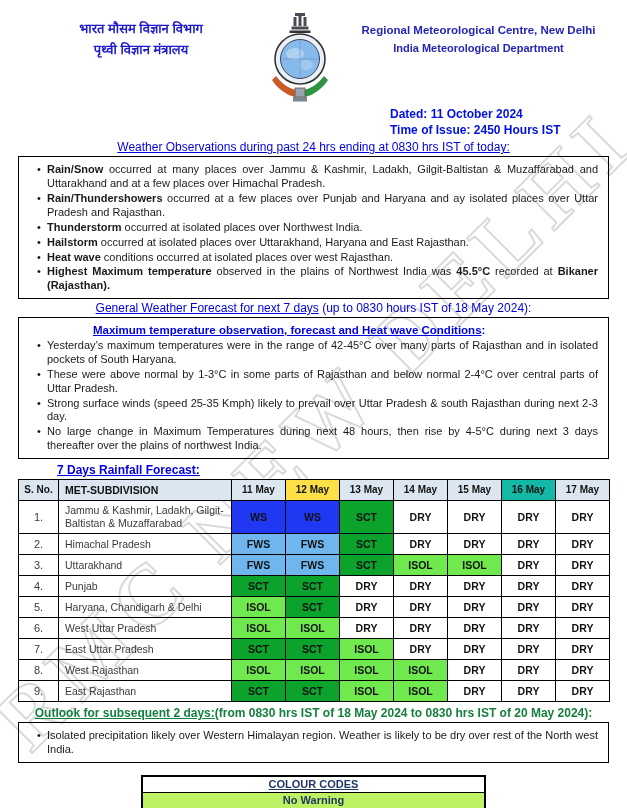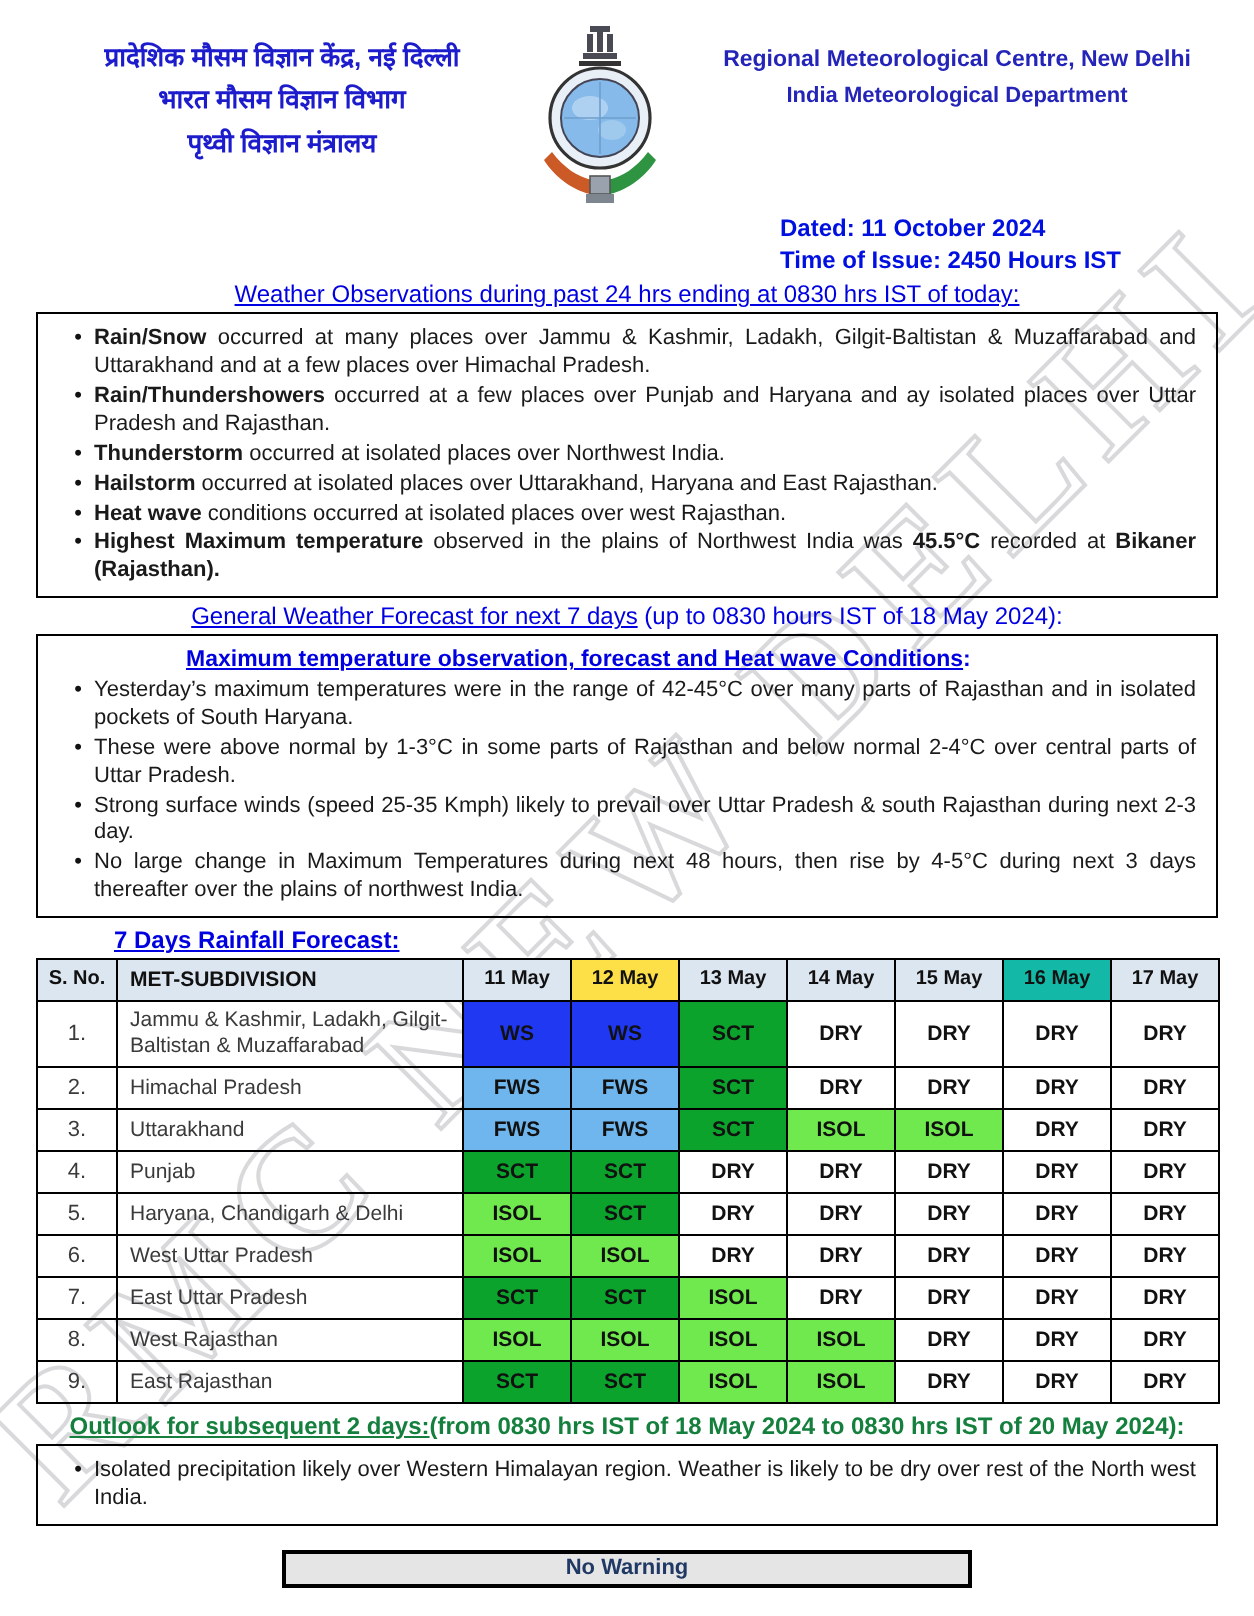--- a/index.html
+++ b/index.html
@@ -64,21 +64,20 @@
 </style>
 </head>
 <body>
 
 <div class="watermark">RMC NEW DELHI</div>
 
 <div class="content">
 
   <div class="header-row">
     <div class="hindi-block">
-      <div>प्रादेशिक मौसम विज्ञान केंद्र, नई दिल्ली</div>
       <div>भारत मौसम विज्ञान विभाग</div>
       <div>पृथ्वी विज्ञान मंत्रालय</div>
     </div>
     <div class="logo-wrap">
       <svg class="logo-svg" width="66" height="94" viewBox="0 0 66 94">
 
         <rect x="28" y="3" width="10" height="3" fill="#4a4a55"></rect>
         <rect x="26.5" y="7" width="3" height="9" fill="#4a4a55"></rect>
         <rect x="31.5" y="6" width="3" height="10" fill="#4a4a55"></rect>
         <rect x="36.5" y="7" width="3" height="9" fill="#4a4a55"></rect>
@@ -305,19 +304,22 @@
     <div id="outlook-bullets">
         <div class="b-item">
           <span class="dot">•</span>
           <div class="b-text">Isolated precipitation likely over Western Himalayan region. Weather is likely to be dry over rest of the North west India.</div>
         </div>
       </div>
   </div>
 
   <table class="cc">
     <tbody id="cc-body">
+      <tr>
+        <td class="cc-title">COLOUR CODES</td>
+      </tr>
     <tr>
-          <td style="background: #e5e5e5;">No Warning</td>
+          <td style="background: #bef264;">No Warning</td>
         </tr>
       </tbody>
   </table>
 
 </div>
 
 </body></html>

